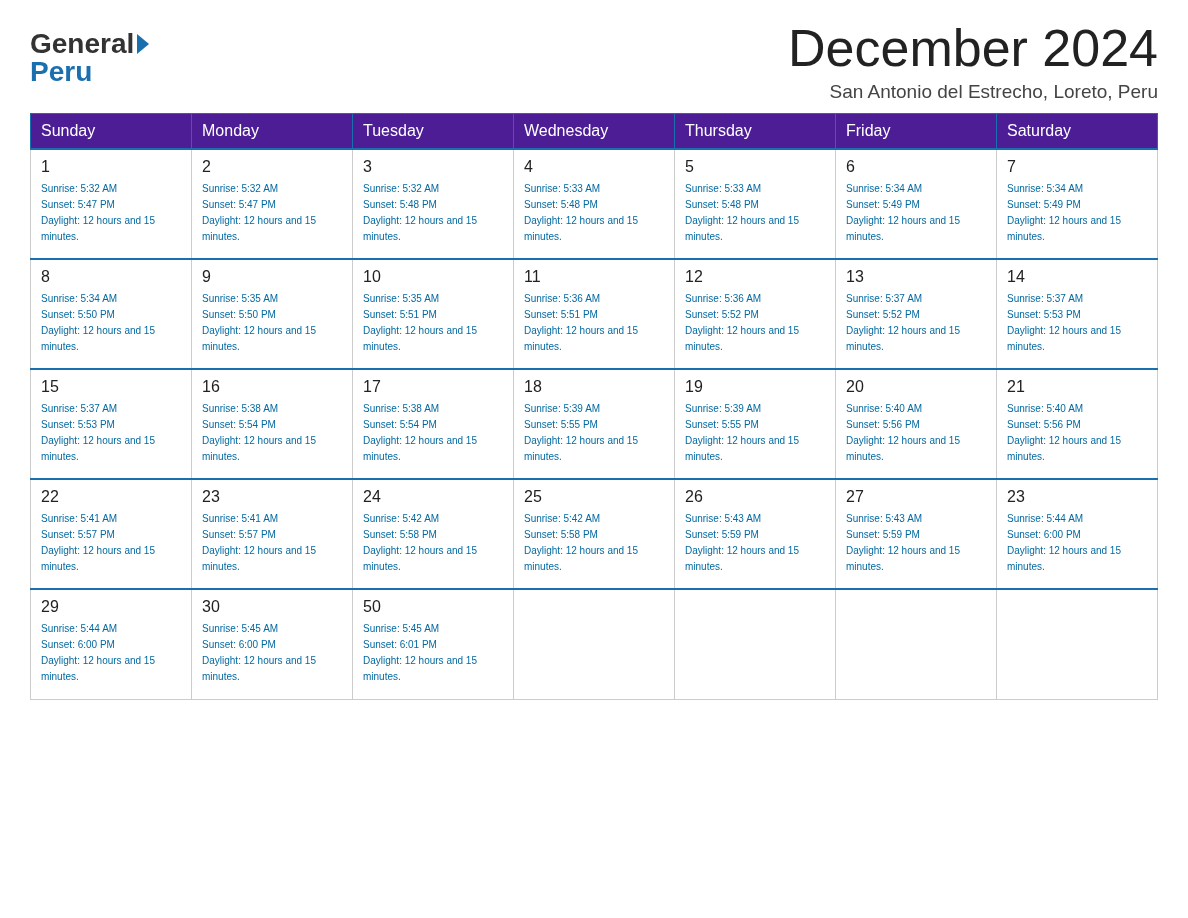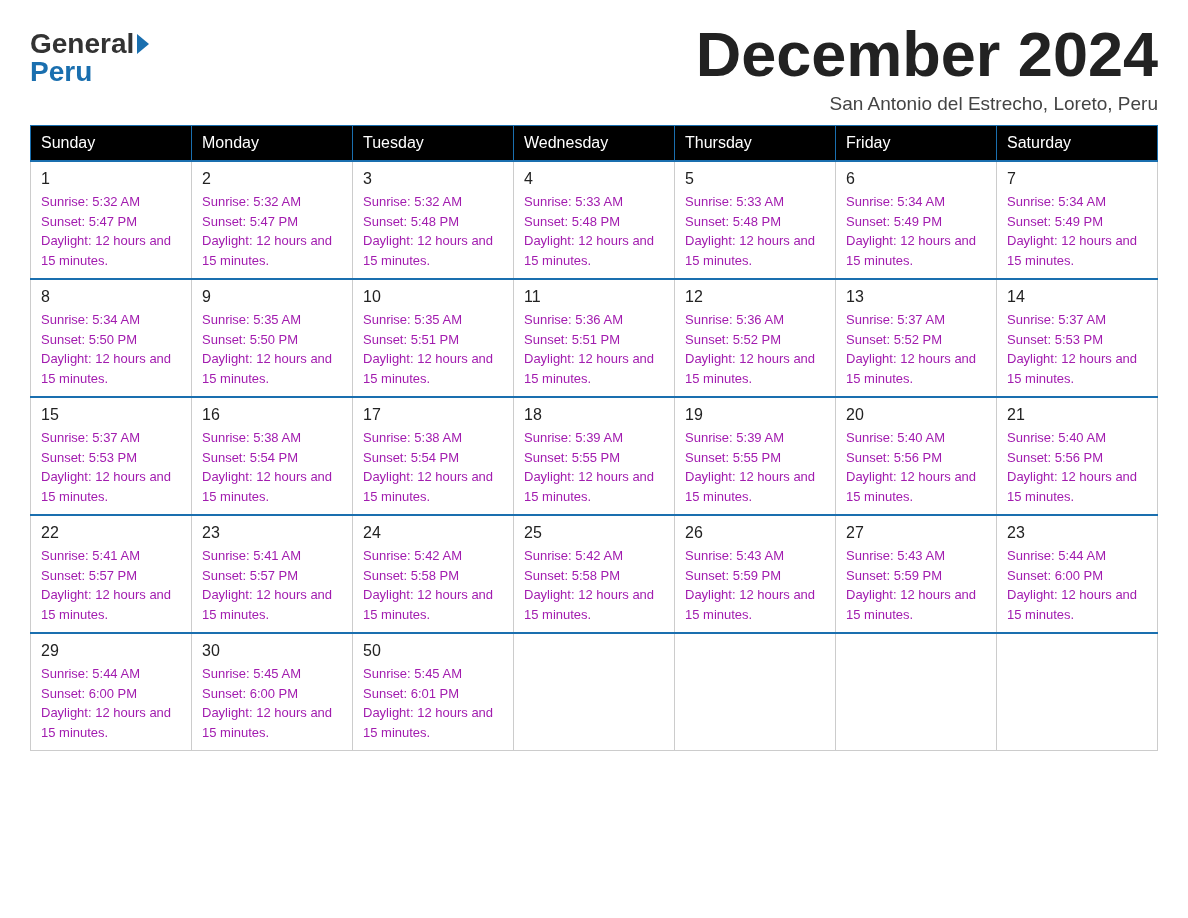--- a/index.html
+++ b/index.html
@@ -43,37 +43,37 @@
     .logo-blue {
       font-size: 28px;
       font-weight: bold;
       color: #1a6faf;
       margin-top: -4px;
     }
     .title-section {
       text-align: right;
     }
     .month-title {
-      font-size: 63px;
-      font-weight: bold;
+      font-size: 52px;
+      font-weight: normal;
       color: #222;
       line-height: 1.1;
     }
     .location-title {
       font-size: 19px;
       color: #444;
       margin-top: 4px;
     }
     .calendar {
       width: 100%;
       border-collapse: collapse;
       margin-top: 10px;
     }
     .calendar th {
-      background-color: #000000;
+      background-color: #4c1d95;
       color: #fff;
       padding: 8px 10px;
       text-align: left;
       font-size: 16px;
       font-weight: normal;
       border: 1px solid #1a6faf;
     }
     .calendar td {
       vertical-align: top;
       padding: 8px 10px;
@@ -82,22 +82,22 @@
       font-size: 13px;
       color: #222;
     }
     .calendar td .day-number {
       font-size: 16px;
       font-weight: normal;
       display: block;
       margin-bottom: 4px;
     }
     .calendar td .day-info {
-      font-size: 13px;
-      color: #a21caf;
+      font-size: 10px;
+      color: #0369a1;
       line-height: 1.5;
     }
     .calendar tr.week-row td {
       height: 110px;
     }
     .calendar tbody tr:first-child td {
       border-top: 2px solid #1a6faf;
     }
     .calendar tbody tr td {
       border-top: 2px solid #1a6faf;

